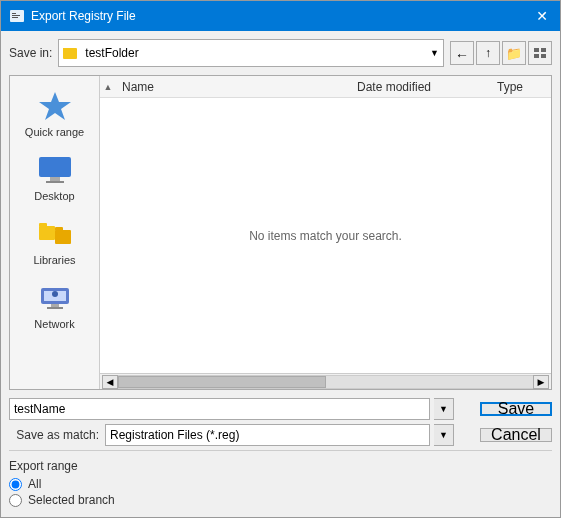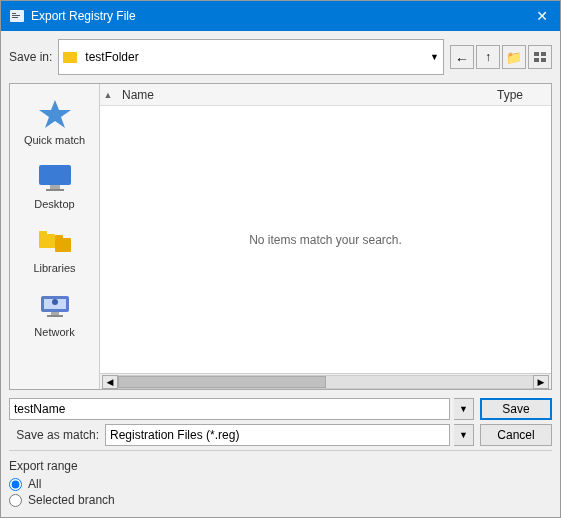--- a/index.html
+++ b/index.html
@@ -251,28 +251,29 @@
     }
 
     .save-cancel-btns {
       display: flex;
       flex-direction: column;
       gap: 4px;
       flex-shrink: 0;
     }
     .btn {
       width: 72px;
-      height: 22px;
+      height: 14px;
       border: 1px solid #aaa;
       background: #e8e8e8;
       cursor: pointer;
-      font-size: 12px;
-      display: flex;
-      align-items: center;
-      justify-content: center;
+      font-size: 16px;
+      display: flex;
+      align-items: center;
+      justify-content: center;
+      margin-left: 20px;
     }
     .btn-save {
       border: 2px solid #0078d7;
       background: #e8e8e8;
     }
 
     .export-range-section {
       padding-top: 8px;
       border-top: 1px solid #ccc;
     }
@@ -309,21 +310,21 @@
       <rect x="3" y="9" width="6" height="1" fill="#555"></rect>
     </svg>
     <span class="title-bar-text">Export Registry File</span>
     <div class="title-bar-close">✕</div>
   </div>
 
   <div class="dialog-body">
 
     <div class="save-in-row">
       <span class="save-in-label">Save in:</span>
-      <div class="save-in-select" style="display:flex;align-items:center;border:1px solid #aaa;background:white;height:36px;padding:0 4px;flex:1;">
+      <div class="save-in-select" style="display:flex;align-items:center;border:1px solid #aaa;background:white;height:28px;padding:0 4px;flex:1;">
         <span style="display:inline-block;width:14px;height:11px;background:#f5c518;border-radius:0 1px 1px 1px;margin-right:4px;position:relative;"></span>
         <span style="flex:1;font-size:12px;">testFolder</span>
         <span style="font-size:9px;">▼</span>
       </div>
       <div class="toolbar-buttons">
         <div class="toolbar-btn">
           <span style="font-size:14px;">←</span>
         </div>
         <div class="toolbar-btn">
           <span style="font-size:12px;">↑</span>
@@ -345,21 +346,21 @@
     <div class="main-area">
 
       <div class="sidebar">
 
         <div class="sidebar-item">
           <div class="icon-box">
             <svg width="36" height="32" viewBox="0 0 36 32">
               <polygon points="18,2 22,12 34,12 24,19 28,30 18,23 8,30 12,19 2,12 14,12" fill="#4a90d9"></polygon>
             </svg>
           </div>
-          <span class="sidebar-item-label">Quick match</span>
+          <span class="sidebar-item-label">Quick range</span>
         </div>
 
         <div class="sidebar-item">
           <div class="icon-box">
             <svg width="36" height="32" viewBox="0 0 36 32">
               <rect x="2" y="3" width="32" height="20" rx="2" fill="#3a7bd5"></rect>
               <rect x="13" y="23" width="10" height="4" fill="#aaa"></rect>
               <rect x="9" y="27" width="18" height="2" fill="#888"></rect>
             </svg>
           </div>
@@ -391,20 +392,21 @@
           </div>
           <span class="sidebar-item-label">Network</span>
         </div>
 
       </div>
 
       <div class="file-area">
         <div class="file-header">
           <span class="file-header-sort" style="font-size:9px;color:#666;">▲</span>
           <span class="col-name" style="cursor:pointer;">Name</span>
+          <span class="col-date" style="cursor:pointer;">Date modified</span>
           <span class="col-type" style="cursor:pointer;">Type</span>
         </div>
         <div class="file-content">
           <span>No items match your search.</span>
         </div>
         <div class="scrollbar-area">
           <div class="scroll-left-btn">◀</div>
           <div class="scroll-track">
             <div class="scroll-thumb"></div>
           </div>

